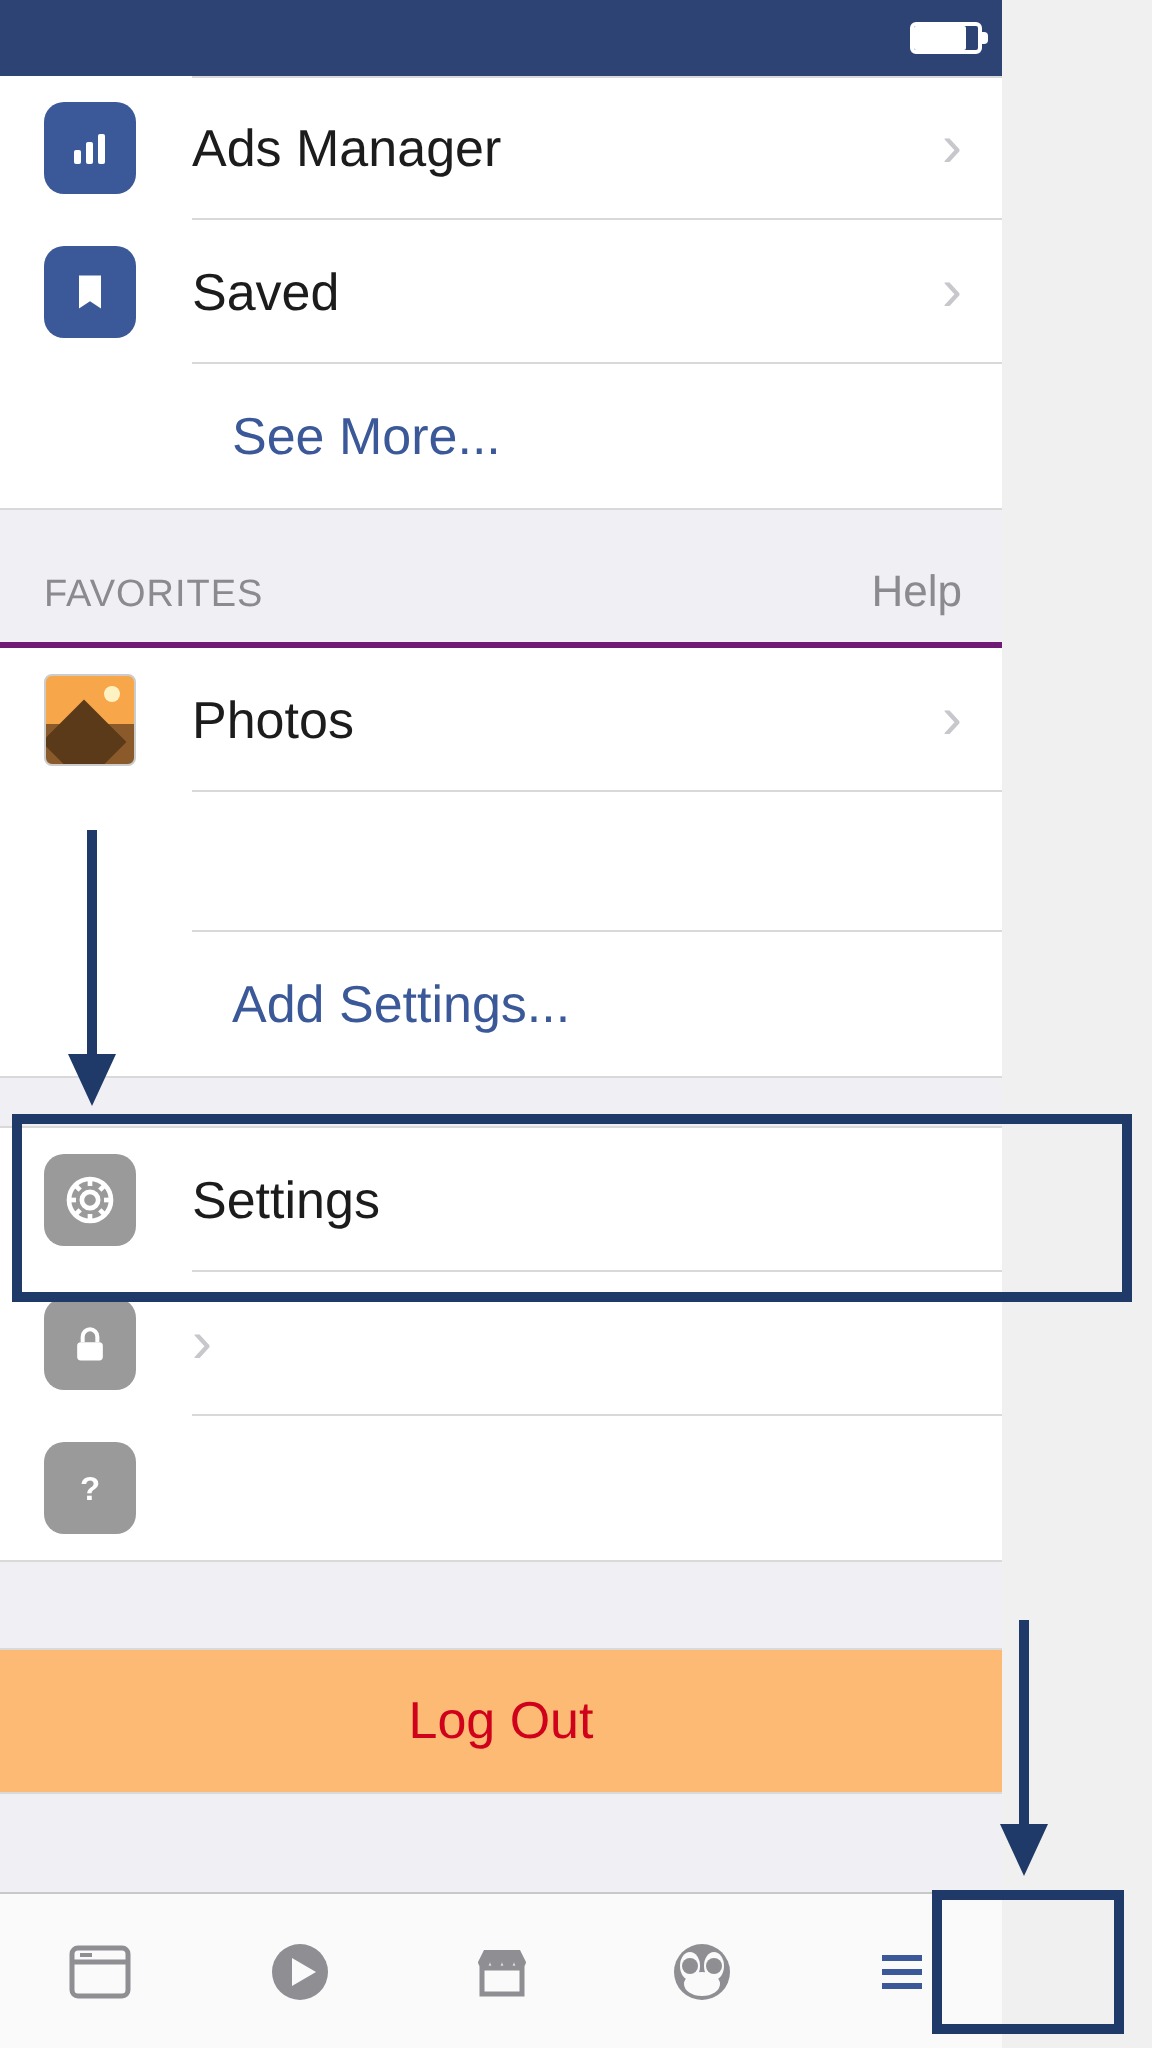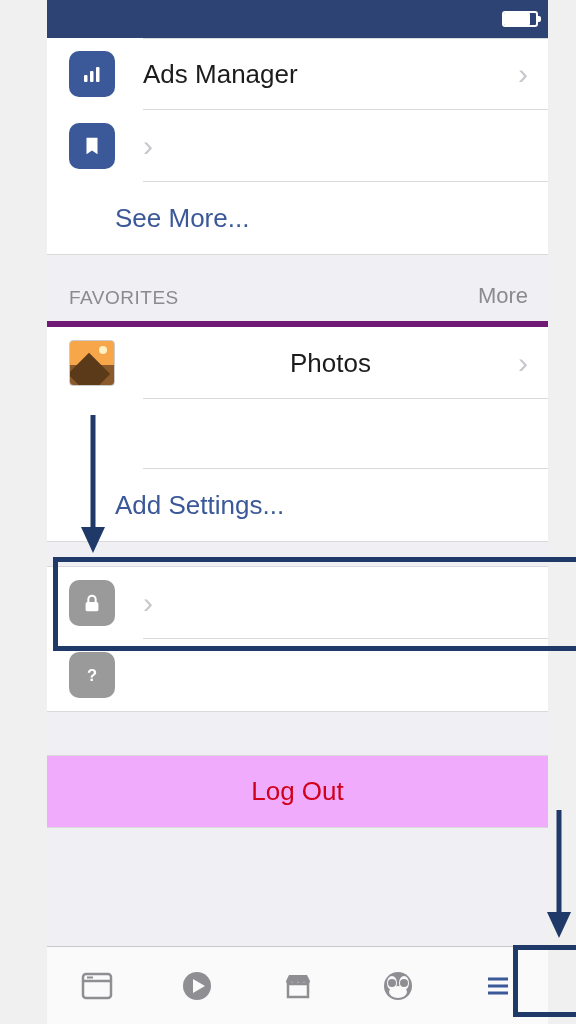--- a/index.html
+++ b/index.html
@@ -1,67 +1,67 @@
 <!DOCTYPE html>
 <html><head>
 <meta charset="utf-8">
 <style>
   * { box-sizing: border-box; margin: 0; padding: 0; }
   html, body { width: 576px; height: 1024px; font-family: -apple-system, Helvetica, Arial, sans-serif; background: #f0f0f0; overflow: hidden; }
-  .screen { width: 501px; height: 1024px; position: relative; background: #efeff4; margin-left: 47px; }
+  .screen { width: 501px; height: 1024px; position: relative; background: #efeff4; }
 
   
   .status-bar { height: 38px; background: #2d4373; display: flex; justify-content: flex-end; align-items: center; padding-right: 10px; }
   .battery { width: 36px; height: 16px; border: 2px solid #fff; border-radius: 3px; position: relative; display: flex; align-items: center; }
   .battery::after { content: ""; position: absolute; right: -5px; top: 3px; width: 3px; height: 6px; background: #fff; border-radius: 0 2px 2px 0; }
   .battery-fill { background: #fff; height: 100%; width: 80%; border-radius: 1px; }
 
   
   .section { background: #fff; }
   .row { display: flex; align-items: center; height: 72px; padding: 0 20px 0 22px; position: relative; }
   .row .divider { position: absolute; left: 96px; right: 0; bottom: 0; height: 1px; background: #d9d9d9; }
   .row .divider-top { position: absolute; left: 96px; right: 0; top: 0; height: 1px; background: #d9d9d9; }
   .icon-box { width: 46px; height: 46px; border-radius: 10px; display: flex; align-items: center; justify-content: center; flex-shrink: 0; margin-right: 28px; }
   .icon-blue { background: #3b5998; }
   .icon-gray { background: #9a9a9a; }
   .row-label { font-size: 26px; color: #1c1c1c; flex: 1; }
   .chevron { color: #c7c7cc; font-size: 30px; font-weight: 300; }
 
-  .link-row { height: 72px; display: flex; align-items: center; padding-left: 68px; background: #fff; }
+  .link-row { height: 72px; display: flex; align-items: center; padding-left: 116px; background: #fff; }
   .link-text { font-size: 26px; color: #3b5998; }
 
   
   .section-header { display: flex; justify-content: space-between; align-items: flex-end; padding: 28px 20px 12px 22px; background: #efeff4; }
   .section-header .title { font-size: 19px; color: #8a8a8f; letter-spacing: 0.5px; }
   .section-header .edit { font-size: 22px; color: #8a8a8f; }
 
   .spacer { height: 70px; background: #fff; }
   .spacer .divider-top { position: relative; margin-left: 96px; height: 1px; background: #d9d9d9; }
 
   .gap { height: 26px; background: #efeff4; border-top: 1px solid #d9d9d9; border-bottom: 1px solid #d9d9d9; }
   .gap-small { height: 45px; background: #efeff4; border-top: 1px solid #d9d9d9; border-bottom: 1px solid #d9d9d9; }
 
-  .logout-row { height: 72px; background: #f0abfc; display: flex; align-items: center; justify-content: center; }
+  .logout-row { height: 72px; background: #fdba74; display: flex; align-items: center; justify-content: center; }
   .logout-text { font-size: 26px; color: #d0021b; }
 
   
   .tab-bar { position: absolute; bottom: 0; left: 0; right: 0; height: 78px; background: #fafafa; border-top: 1px solid #c8c8c8; display: flex; }
   .tab { flex: 1; display: flex; align-items: center; justify-content: center; }
   .tab svg { width: 36px; height: 36px; }
 
   
   .annot-arrow { position: absolute; pointer-events: none; }
   .annot-box { position: absolute; border: 5px solid #1f3a68; pointer-events: none; }
 
   
   .photos-icon { width: 46px; height: 46px; border: 1px solid #ccc; border-radius: 4px; background: linear-gradient(#f7a64a 55%, #8b5a2b 55%); position: relative; overflow: hidden; }
   .photos-icon::before { content:""; position:absolute; top:5px; right:7px; width:8px; height:8px; background:#fff2c2; border-radius:50%; }
   .photos-icon::after { content:""; position:absolute; bottom:-4px; left:4px; width:30px; height:30px; background:#5b3a1a; transform: rotate(45deg); }
 
-  .section-top-border { border-top: 6px solid #701a75; text-align: center; }
+  .section-top-border { border-top: 3px solid #701a75; }
   .section-bottom-border { border-bottom: 1px solid #d9d9d9; }
 </style>
 </head>
 <body>
 
 <div class="screen">
 
   <div class="status-bar">
     <div class="battery">
         <div class="battery-fill"></div>
@@ -83,32 +83,33 @@
       <div class="chevron">›</div>
       <div class="divider"></div>
     </div>
 
     <div class="row">
       <div class="icon-box icon-blue">
         <svg viewBox="0 0 24 24" width="22" height="24">
             <path d="M6 3h12v18l-6-4-6 4z" fill="#fff"></path>
           </svg>
       </div>
+      <div class="row-label">Saved</div>
       <div class="chevron">›</div>
       <div class="divider"></div>
     </div>
 
     <div class="link-row">
       <span class="link-text">See More...</span>
     </div>
   </div>
 
   <div class="section-header">
     <span class="title">FAVORITES</span>
-    <span class="edit">More</span>
+    <span class="edit">Help</span>
   </div>
 
   <div class="section section-top-border">
     <div class="row">
       <div class="photos-icon" style="margin-right:28px;"></div>
       <div class="row-label">Photos</div>
       <div class="chevron">›</div>
       <div class="divider"></div>
     </div>
 
@@ -117,20 +118,40 @@
     </div>
 
     <div class="link-row">
       <span class="link-text">Add Settings...</span>
     </div>
   </div>
 
   <div class="gap"></div>
 
   <div class="section">
+    <div class="row">
+      <div class="icon-box icon-gray">
+        <svg viewBox="0 0 24 24" width="28" height="28">
+            <circle cx="12" cy="12" r="9" fill="none" stroke="#fff" stroke-width="2"></circle>
+            <circle cx="12" cy="12" r="3.5" fill="none" stroke="#fff" stroke-width="2"></circle>
+            <g stroke="#fff" stroke-width="2">
+              <line x1="12" y1="3" x2="12" y2="6"></line>
+              <line x1="12" y1="18" x2="12" y2="21"></line>
+              <line x1="3" y1="12" x2="6" y2="12"></line>
+              <line x1="18" y1="12" x2="21" y2="12"></line>
+              <line x1="5.6" y1="5.6" x2="7.8" y2="7.8"></line>
+              <line x1="16.2" y1="16.2" x2="18.4" y2="18.4"></line>
+              <line x1="5.6" y1="18.4" x2="7.8" y2="16.2"></line>
+              <line x1="16.2" y1="7.8" x2="18.4" y2="5.6"></line>
+            </g>
+          </svg>
+      </div>
+      <div class="row-label">Settings</div>
+      <div class="divider"></div>
+    </div>
 
     <div class="row">
       <div class="icon-box icon-gray">
         <svg viewBox="0 0 24 24" width="22" height="26">
             <rect x="5" y="11" width="14" height="10" rx="2" fill="#fff"></rect>
             <path d="M8 11 V8 a4 4 0 0 1 8 0 v3" fill="none" stroke="#fff" stroke-width="2.2"></path>
           </svg>
       </div>
       <div class="chevron">›</div>
       <div class="divider"></div>

